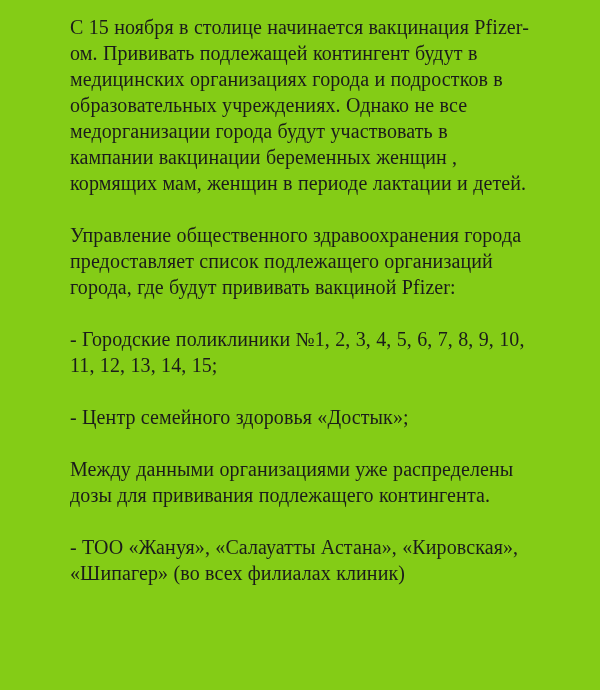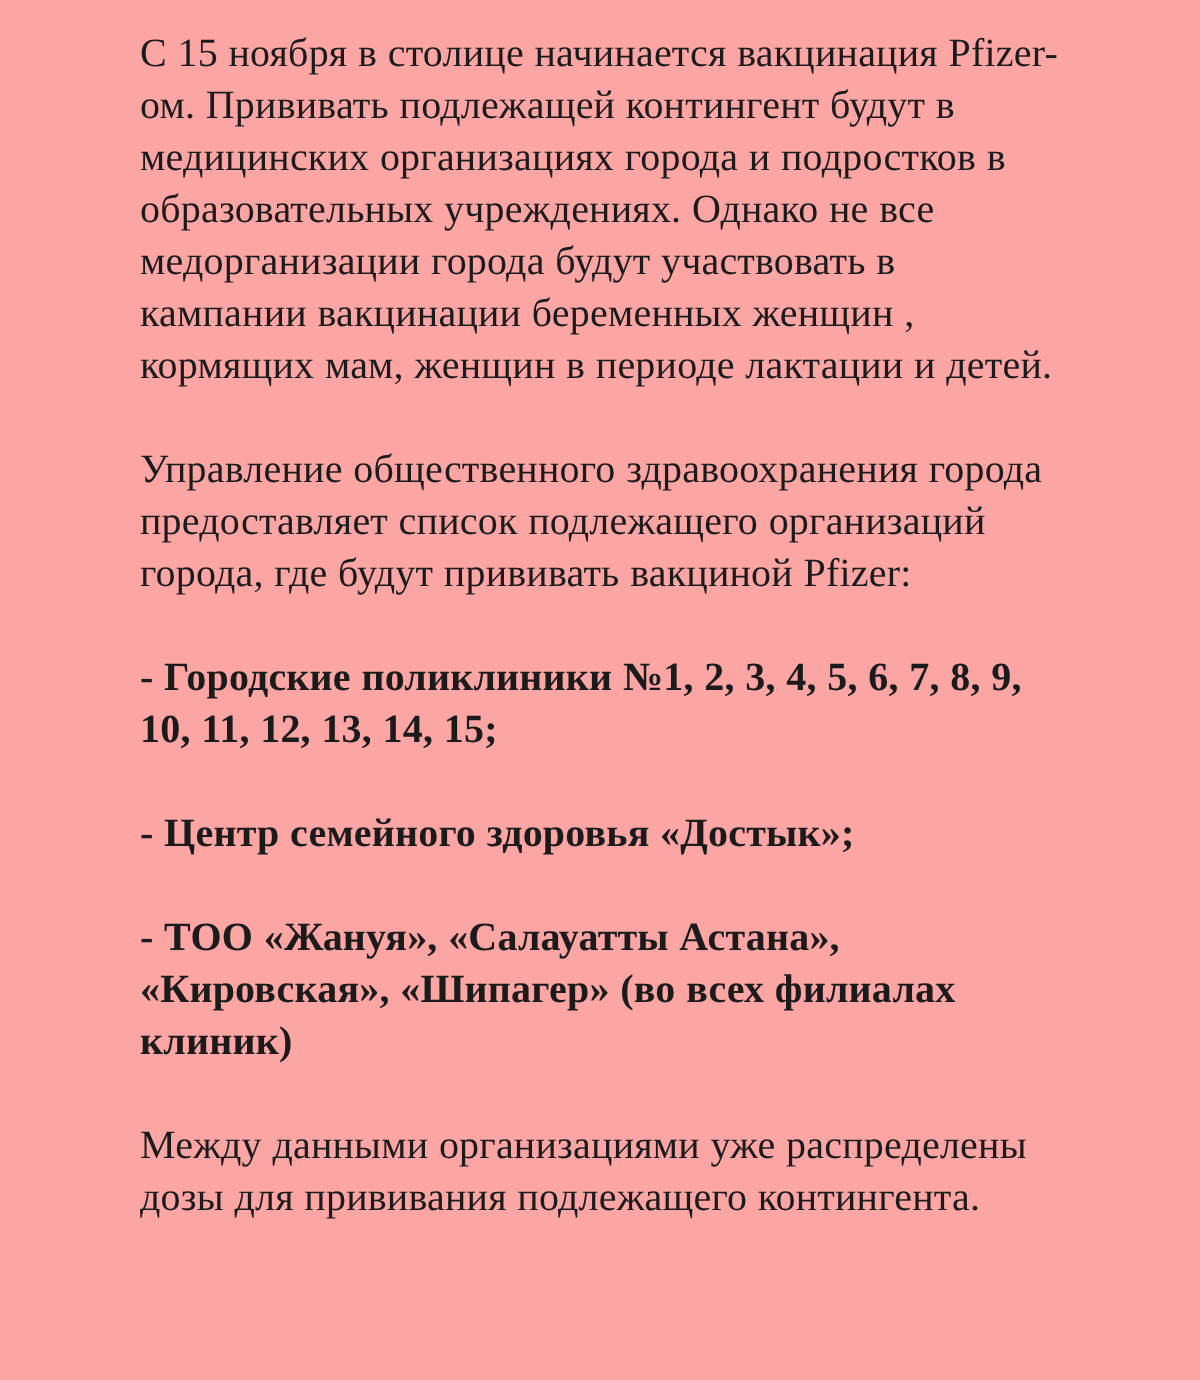--- a/index.html
+++ b/index.html
@@ -13,21 +13,21 @@
     height: 690px;
     background: #ffffff;
     font-family: "Liberation Serif", "DejaVu Serif", serif;
     overflow: hidden;
   }
 
   .page {
     box-sizing: border-box;
     width: 600px;
     height: 690px;
-    background: #fca5a5;
+    background: #84cc16;
     padding: 14px 64px 0 70px;
   }
 
   .article {
     width: 466px;
   }
 
   .block {
     font-size: 20px;
     line-height: 26px;
@@ -38,35 +38,34 @@
     word-spacing: 0.01em;
     -webkit-font-smoothing: antialiased;
   }
 
   .block:last-child {
     margin-bottom: 0;
   }
 
   .block.list-item {
     text-indent: 0;
-    font-weight: bold;
   }
 </style>
 </head>
 <body>
 
 <div class="page">
   <article class="article">
 
     <p class="block paragraph">С 15 ноября в столице начинается вакцинация Pfizer-ом. Прививать подлежащей контингент будут в медицинских организациях города и подростков в образовательных учреждениях. Однако не все медорганизации города будут участвовать в кампании вакцинации беременных женщин , кормящих мам, женщин в периоде лактации и детей.</p>
 
     <p class="block paragraph">Управление общественного здравоохранения города предоставляет список подлежащего организаций города, где будут прививать вакциной Pfizer:</p>
 
     <p class="block list-item">- Городские поликлиники №1, 2, 3, 4, 5, 6, 7, 8, 9, 10, 11, 12, 13, 14, 15;</p>
 
     <p class="block list-item">- Центр семейного здоровья «Достык»;</p>
 
+    <p class="block paragraph">Между данными организациями уже распределены дозы для прививания подлежащего контингента.</p>
+
     <p class="block list-item">- ТОО «Жануя», «Салауатты Астана», «Кировская», «Шипагер» (во всех филиалах клиник)</p>
-
-    <p class="block paragraph">Между данными организациями уже распределены дозы для прививания подлежащего контингента.</p>
 
   </article>
 </div>
 
 </body></html>

